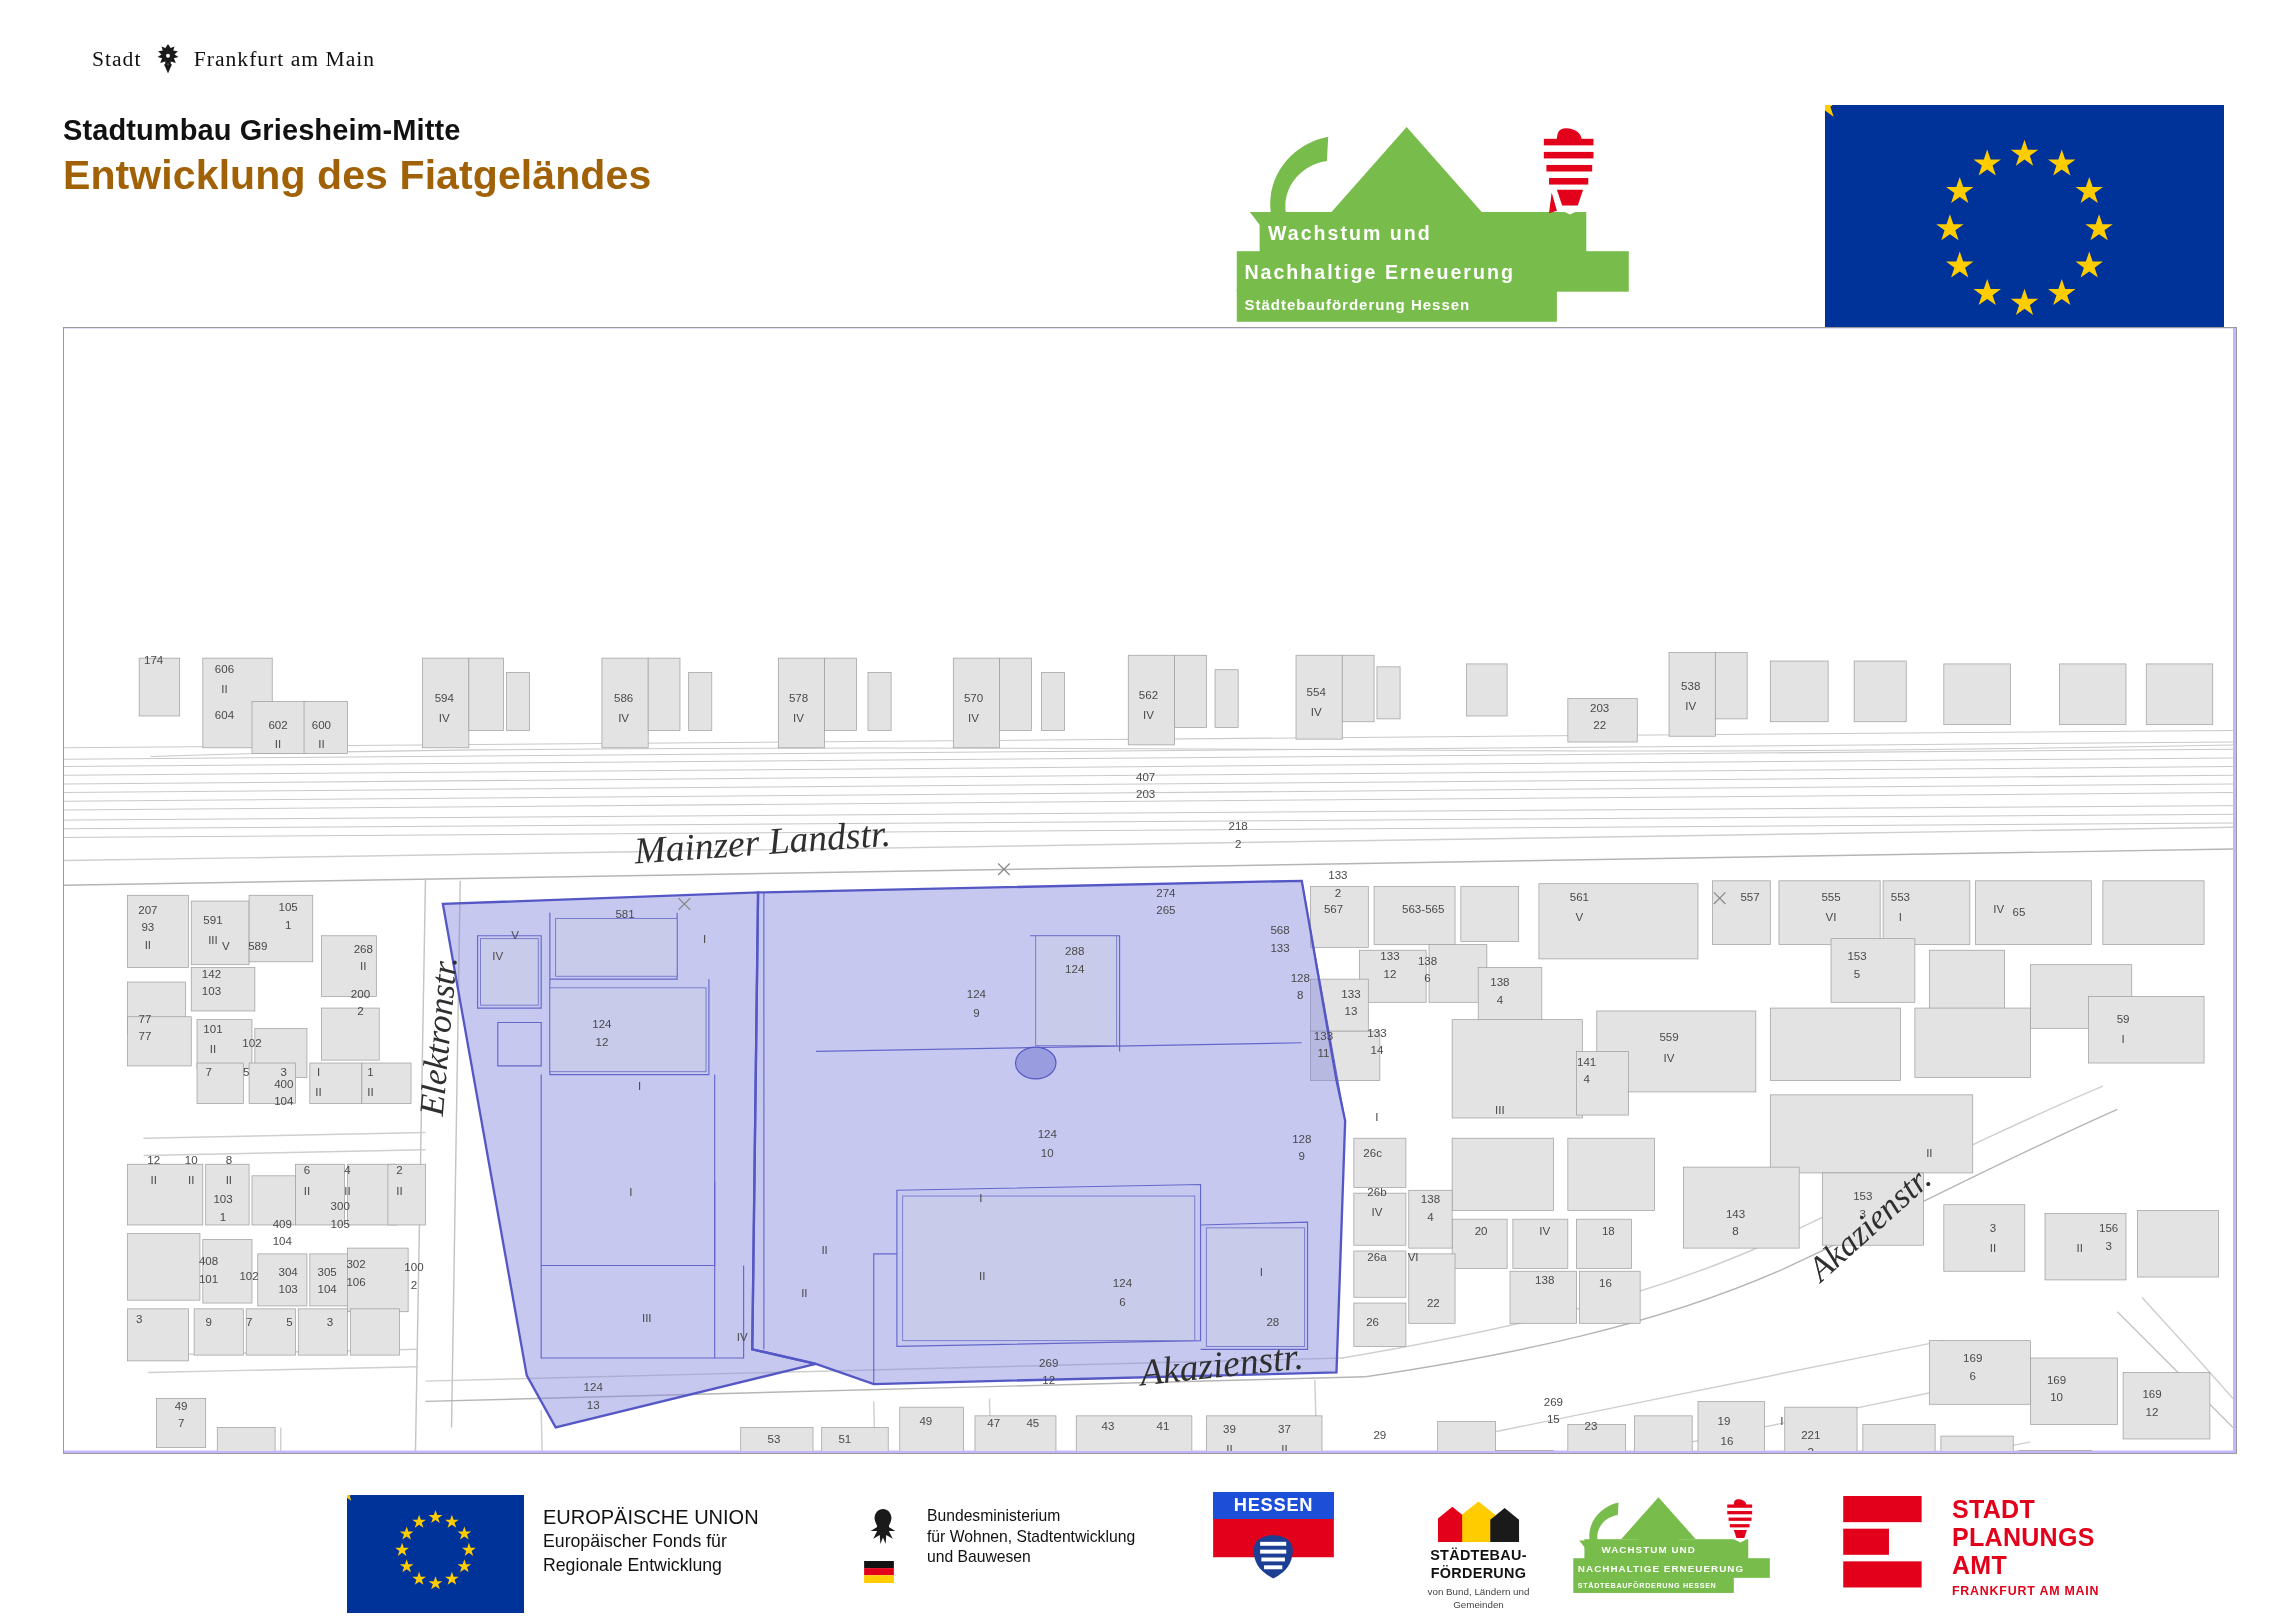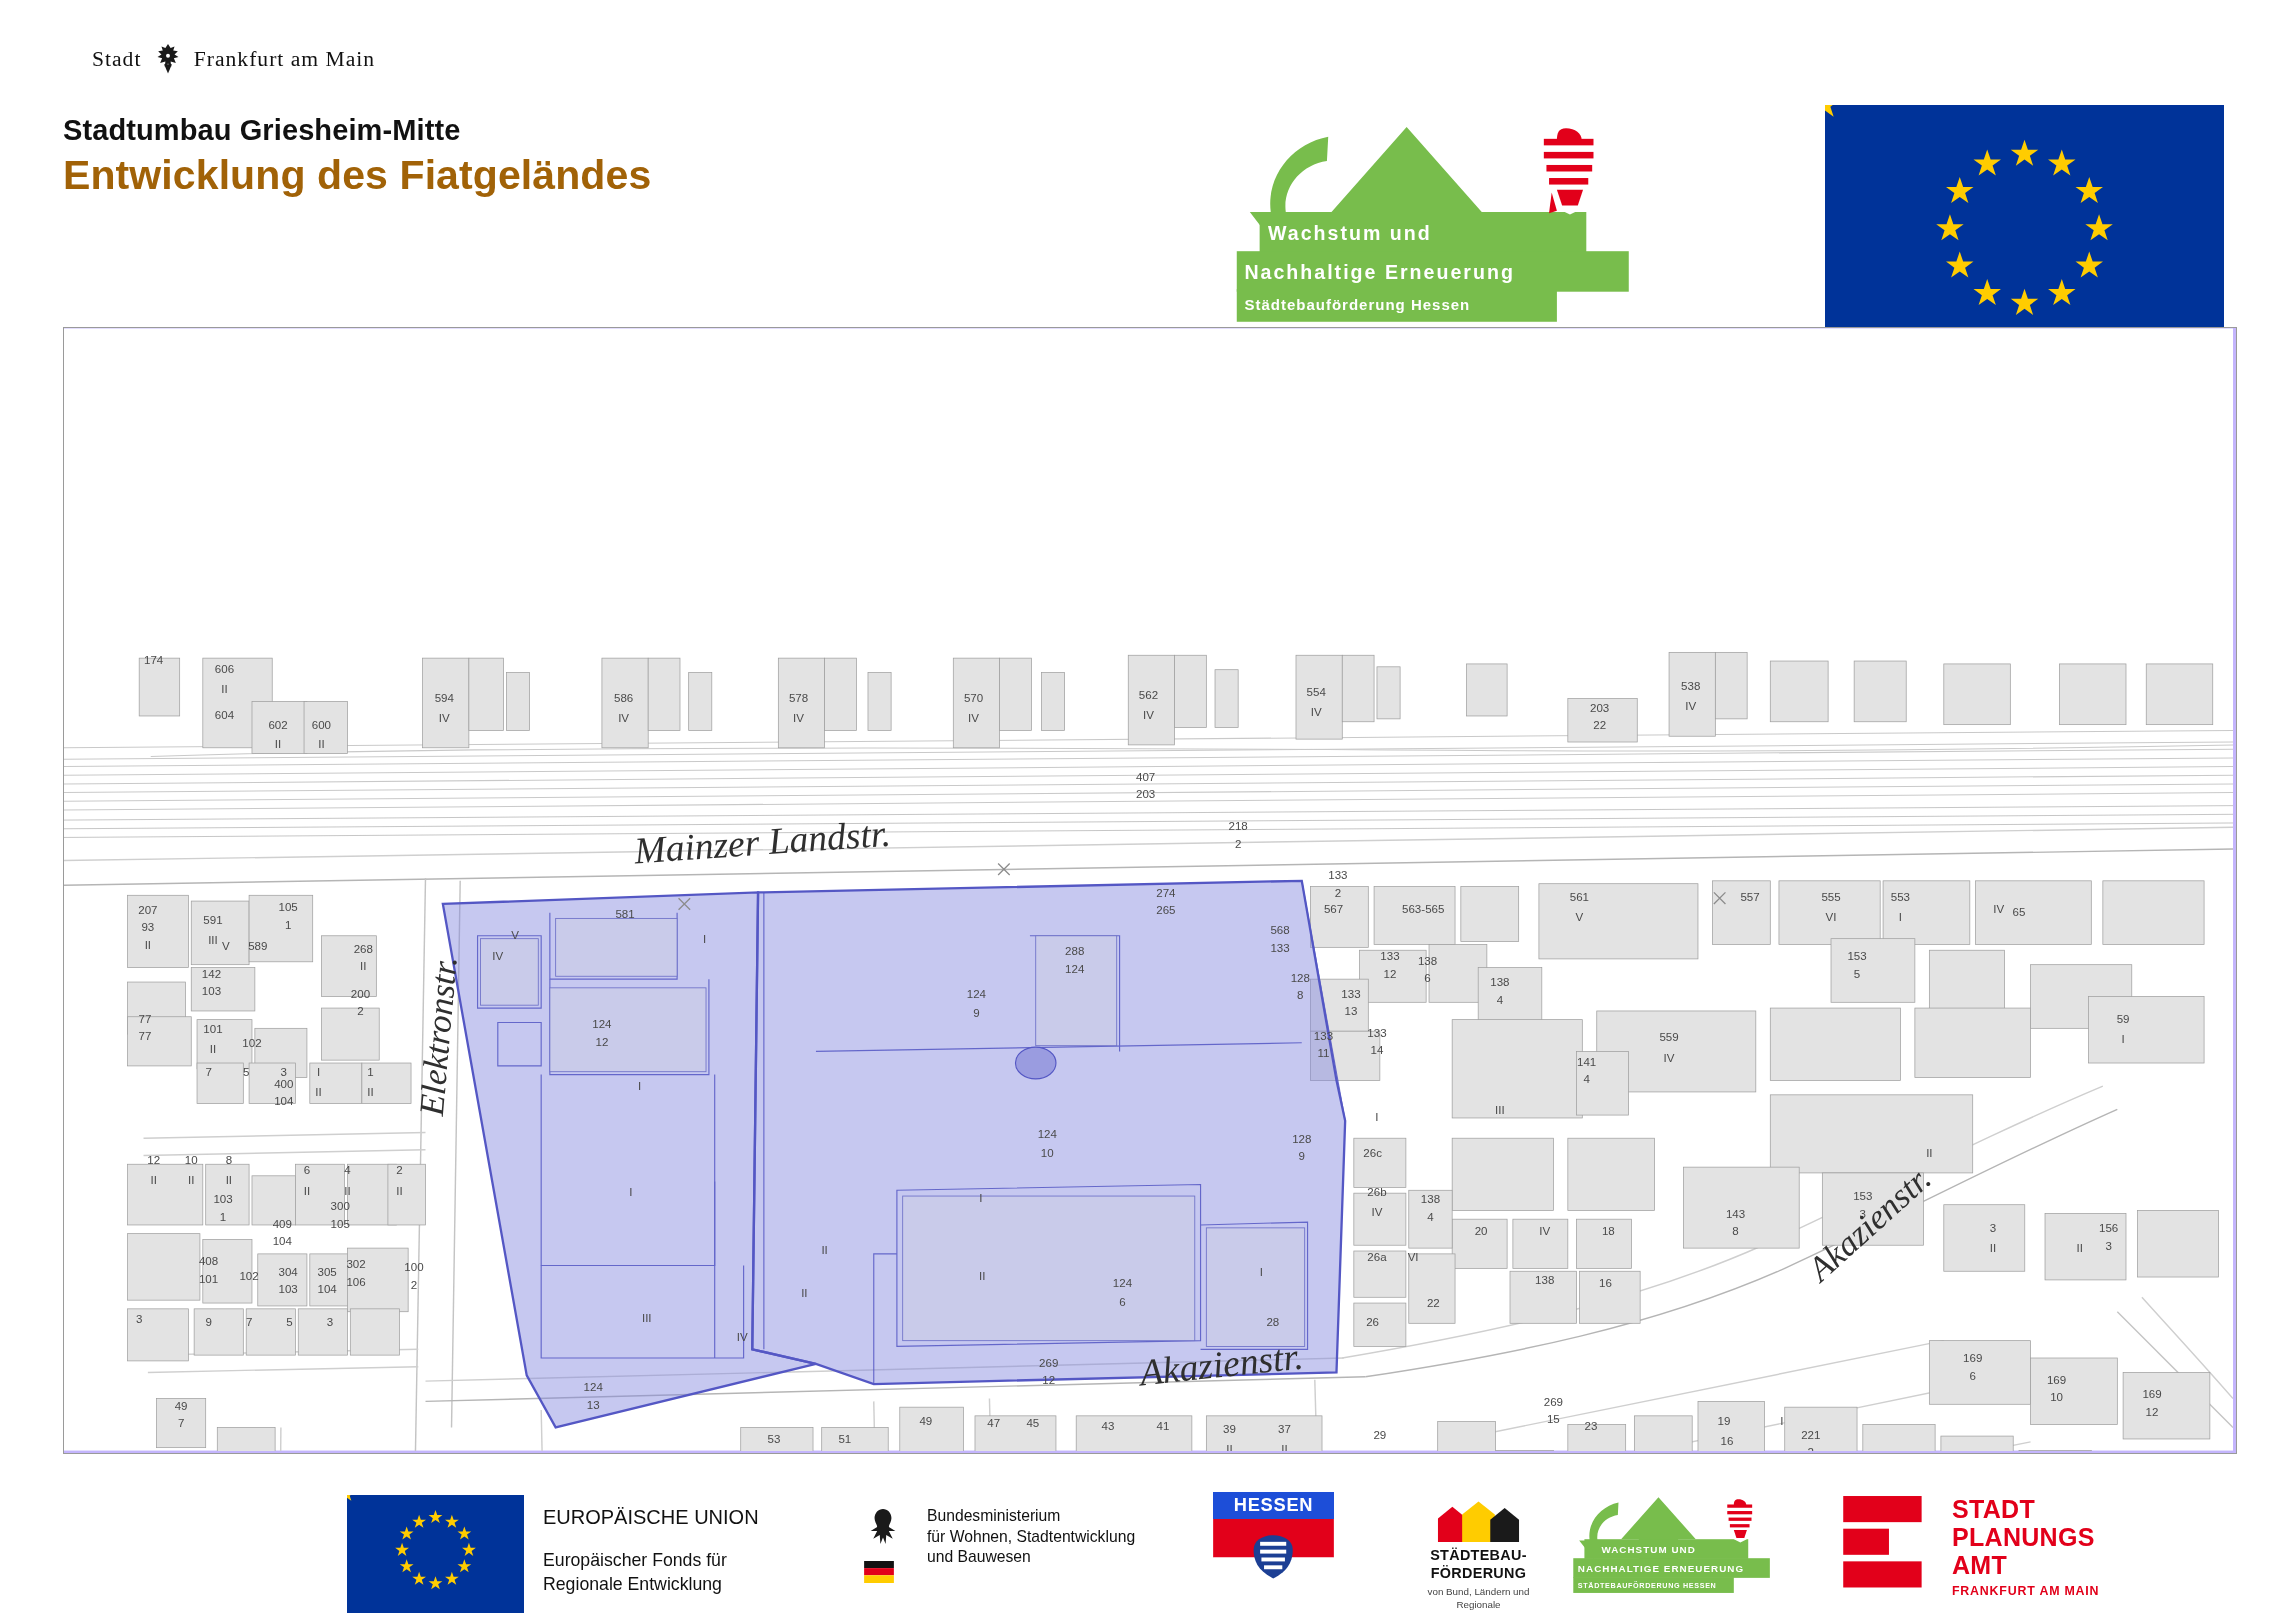--- a/index.html
+++ b/index.html
@@ -118,21 +118,21 @@
     height: 144px;
   }
   .footer-item { position: absolute; }
 
   #f-eu-flag {
     left: 347px; top: 23px; width: 177px; height: 118px; background: #003399;
   }
   #f-eu-text {
     left: 543px; top: 34px; width: 281px;
   }
-  #f-eu-text .l1 { font-size: 20px; color: #111; margin-bottom: 20px; }
+  #f-eu-text .l1 { font-size: 20px; color: #111; margin-bottom: 1px; }
   #f-eu-text .l2 { font-size: 17.7px; color: #111; line-height: 1.35; }
 
   #f-bmwsb { left: 864px; top: 29px; width: 327px; }
   #f-bmwsb .bm-flag { position: absolute; left: 0; top: 60px; width: 30px; height: 22px; }
   #f-bmwsb .bm-eagle { position: absolute; left: 0px; top: 3.9px; width: 38px; height: 52px; }
   #f-bmwsb .bm-text { position: absolute; left: 63px; top: 5.2px; font-size: 15.7px; line-height: 1.3; color: #111; }
 
   #f-hessen { left: 1213px; top: 19.6px; width: 121px; }
   #f-hessen .hs-title {
     background: #1d4ed8; color: #fff; font-weight: bold; font-size: 18.3px;
@@ -966,21 +966,21 @@
     <div style="height:51px;">
       <svg viewBox="0 0 160 78" width="105" height="51" style="display:block;margin:0 auto;">
         <path d="M18 72 L18 36 L40 18 L62 36 L62 72 Z" fill="#e2001a"></path>
         <path d="M55 72 L55 30 L80 10 L105 30 L105 72 Z" fill="#ffcc00"></path>
         <path d="M98 72 L98 38 L120 20 L142 38 L142 72 Z" fill="#1a1a1a"></path>
       </svg>
     </div>
     <div class="sb-text1" style="white-space:pre-line">STÄDTEBAU-
 FÖRDERUNG</div>
     <div class="sb-text2" style="white-space:pre-line">von Bund, Ländern und
-Regionale</div>
+Gemeinden</div>
   </div>
 
   <div class="footer-item" id="f-wne">
     <svg width="249" height="118" viewBox="0 0 380 180">
       <path d="M135 8 L192 72 L165 72 L165 104 L105 104 L105 72 L78 72 Z" fill="#78bd4c"></path>
       <path d="M74 16 C46 22 26 47 30 74 L14 74 L36 102 L57 74 L42 74 C39 55 53 38 73 35 Z" fill="#78bd4c"></path>
       <rect x="22" y="72" width="250" height="30" fill="#78bd4c"></rect>
       <rect x="5" y="101" width="300" height="30" fill="#78bd4c"></rect>
       <rect x="5" y="130" width="245" height="24" fill="#78bd4c"></rect>
       <g transform="translate(235,10)">

